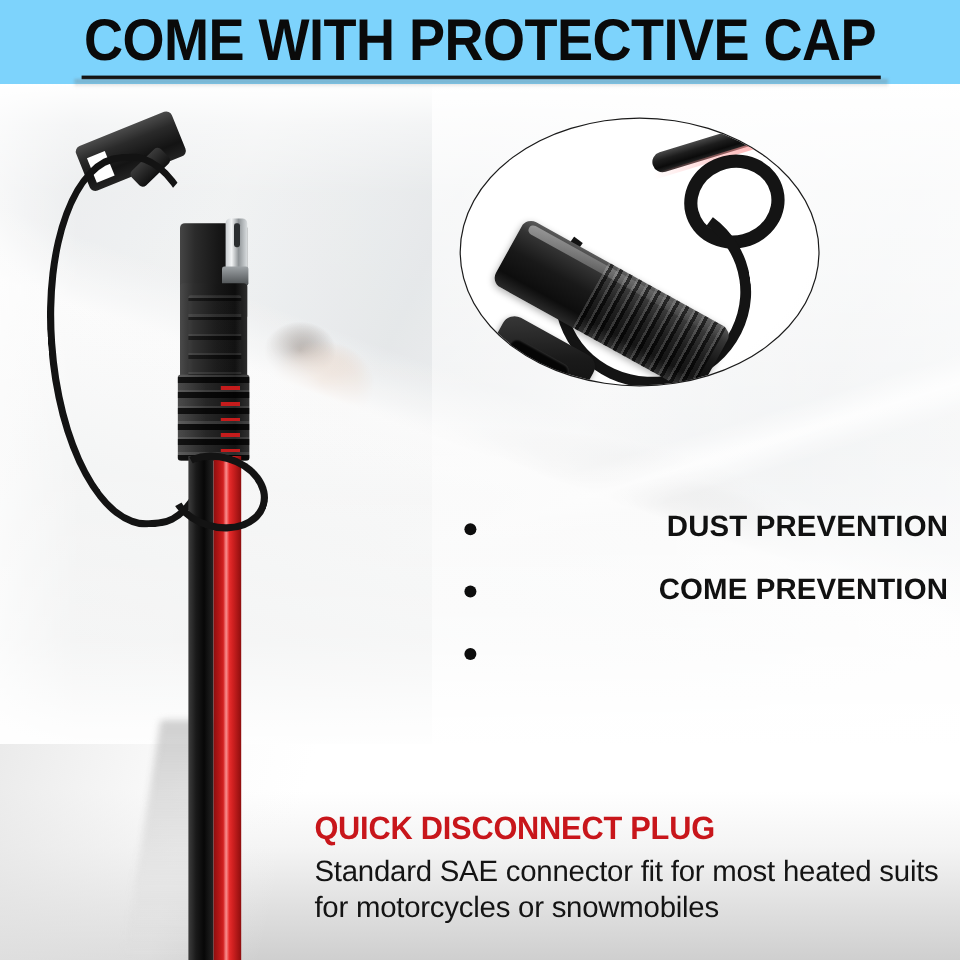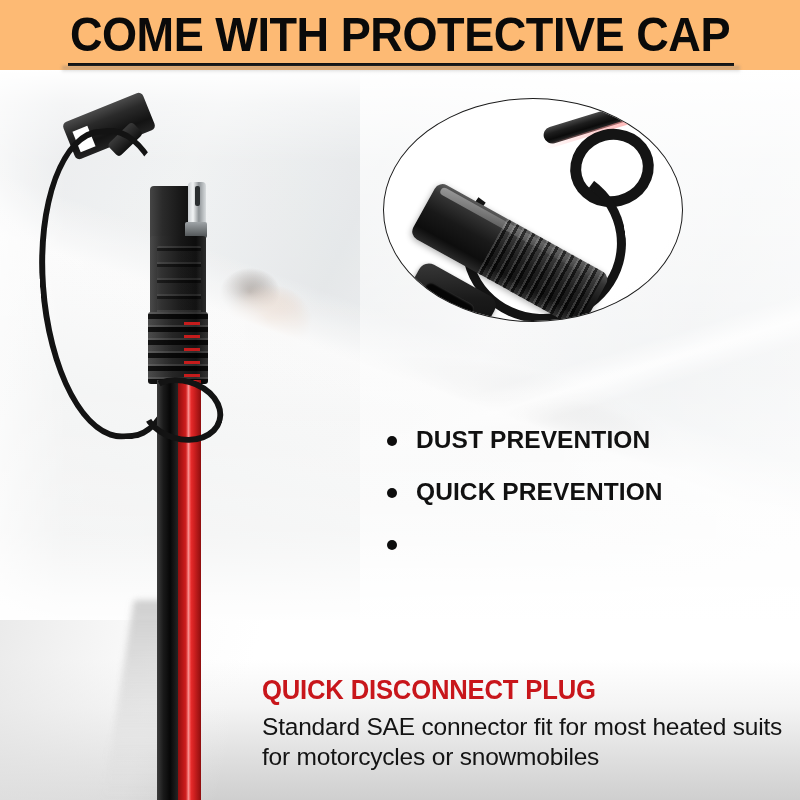--- a/index.html
+++ b/index.html
@@ -6,21 +6,21 @@
   html, body {
     margin: 0;
     padding: 0;
     background: #ffffff;
   }
   #stage {
     position: relative;
     width: 800px;
     height: 800px;
     overflow: hidden;
-    background: #fdba74;
+    background: #7dd3fc;
     font-family: "Liberation Sans", sans-serif;
     -webkit-font-smoothing: antialiased;
   }
 
   
   .photo-wrap {
     position: absolute;
     left: 0; top: 70px;
     width: 800px; height: 565px;
     overflow: hidden;
@@ -413,20 +413,21 @@
   }
   .bullets li {
     position: relative;
     padding-left: 36px;
     margin-bottom: 22px;
     font-size: 24.5px;
     line-height: 30px;
     font-weight: 700;
     color: #111;
     letter-spacing: 0.1px;
+    text-align: right;
   }
   .bullets li .dot {
     position: absolute;
     left: 7px; top: 11px;
     width: 10px; height: 10px;
     background: #0d0d0d;
     border-radius: 50%;
   }
 
   
@@ -508,21 +509,21 @@
   </div>
 
 
   <ul class="bullets">
     <li>
       <span class="dot"></span>
       <span>DUST PREVENTION</span>
     </li>
     <li>
       <span class="dot"></span>
-      <span>QUICK PREVENTION</span>
+      <span>COME PREVENTION</span>
     </li>
     <li>
       <span class="dot"></span>
     </li>
   </ul>
 
   <div class="b-title">QUICK DISCONNECT PLUG</div>
   <div class="b-body">Standard SAE connector fit for most heated suits for motorcycles or snowmobiles</div>
 
 </div>

